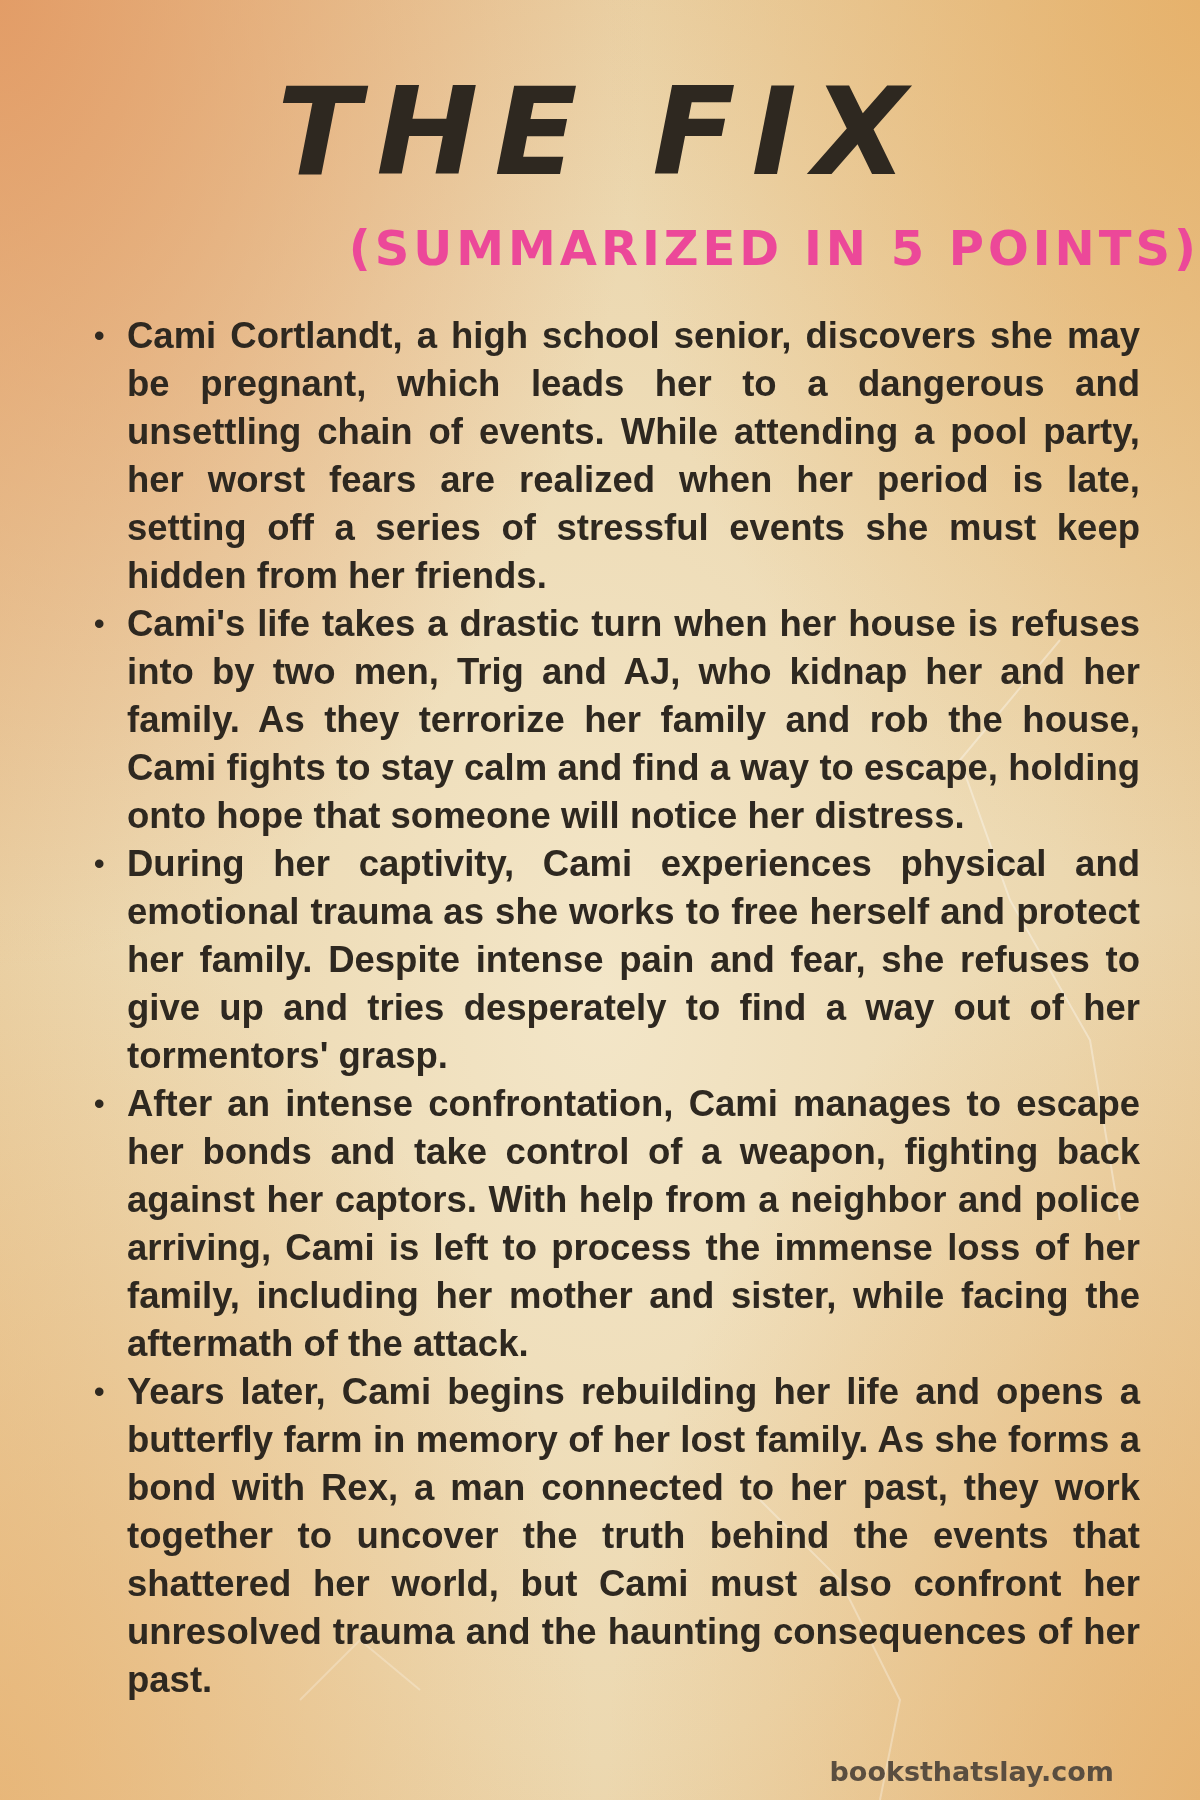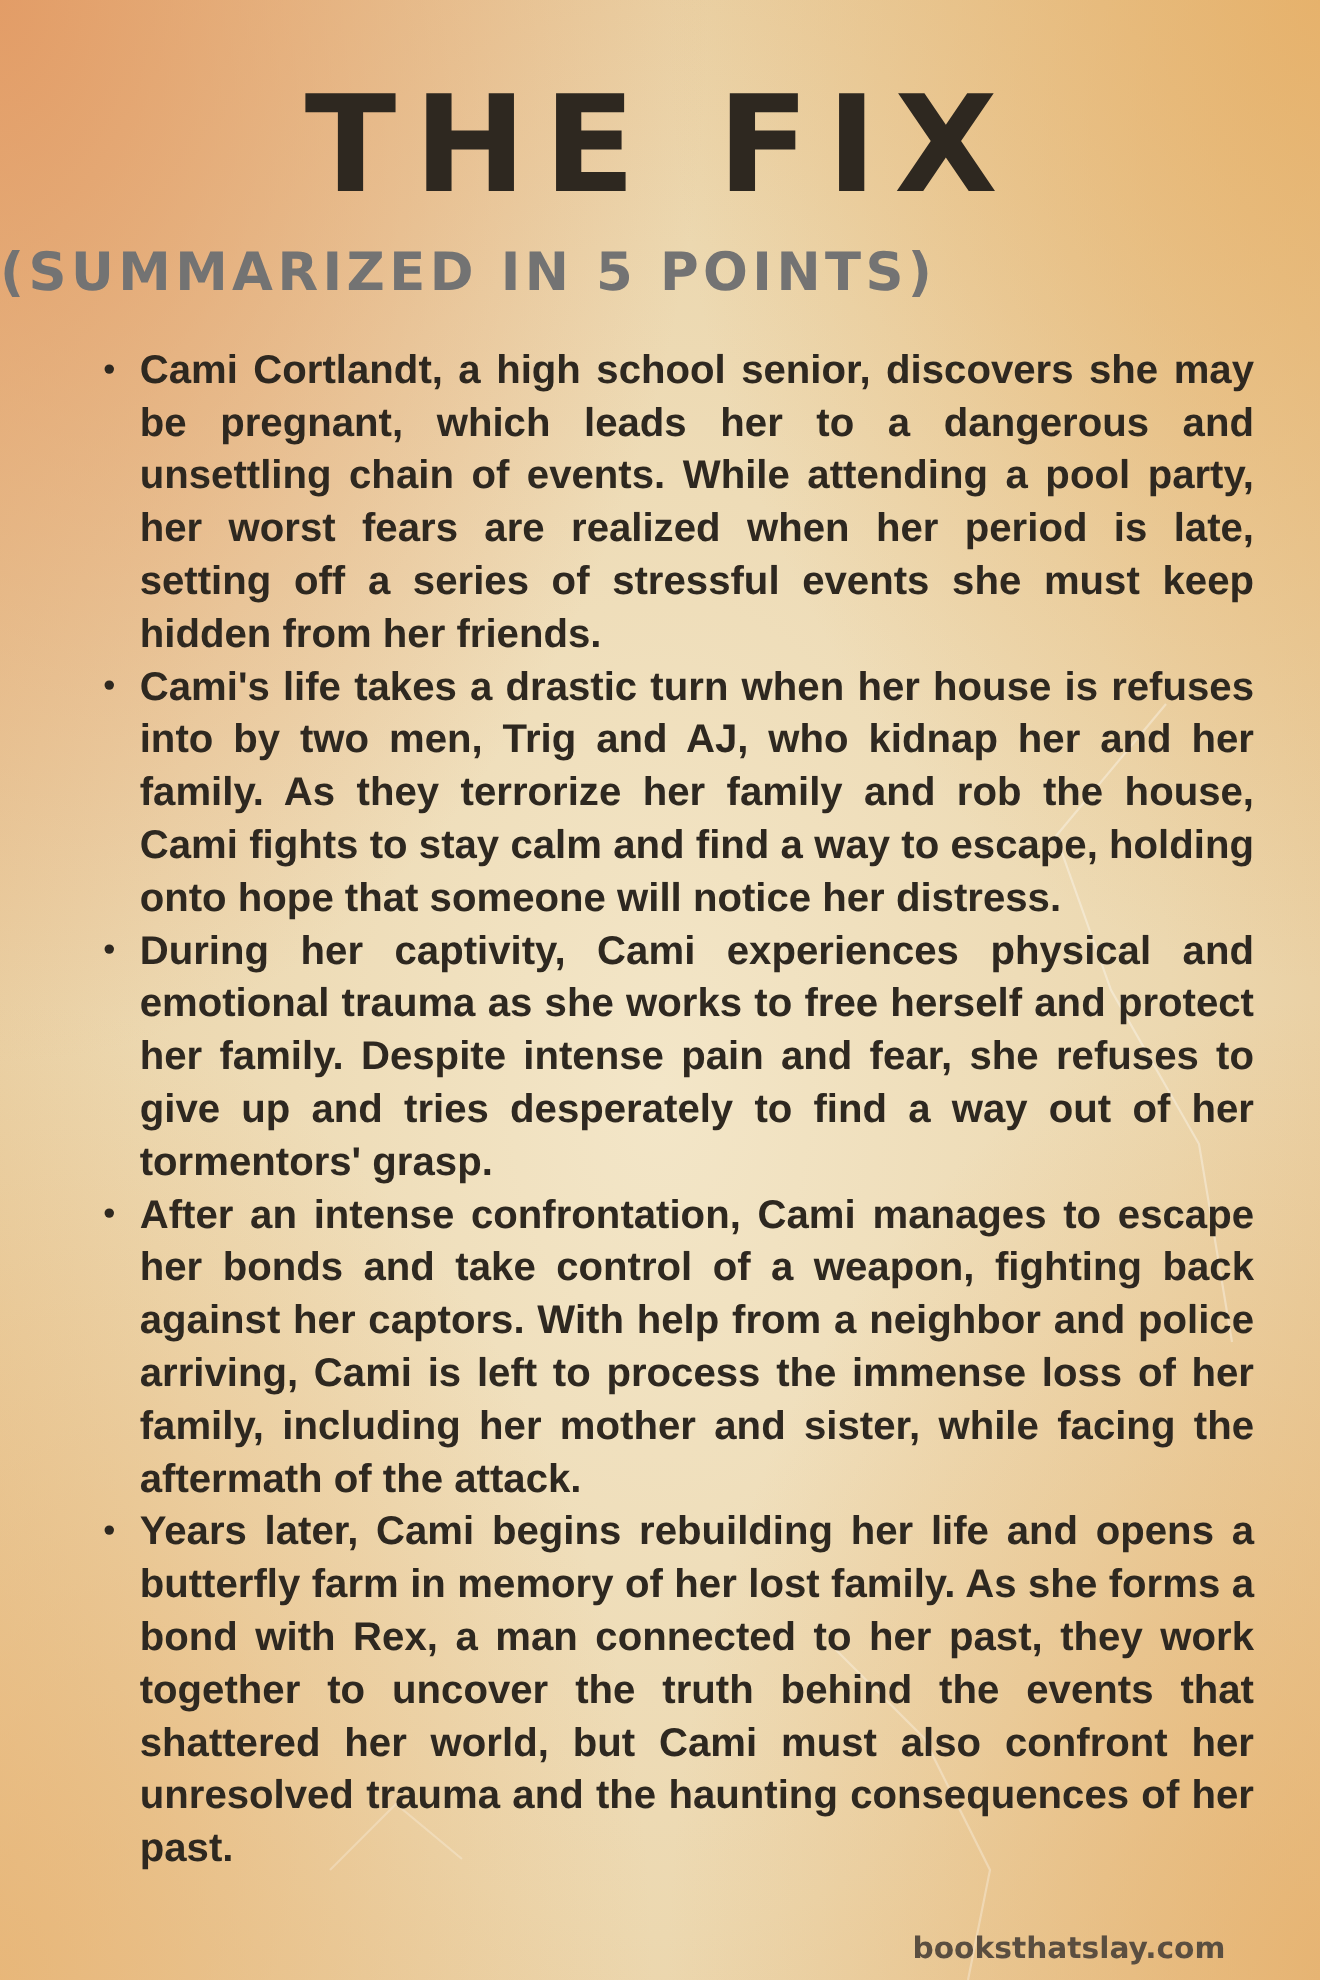--- a/index.html
+++ b/index.html
@@ -23,32 +23,33 @@
       left: 0; right: 0;
       top: 62px;
       text-align: center;
       font-family: "DejaVu Sans", sans-serif;
       font-weight: bold;
       font-size: 122px;
       line-height: 140px;
       letter-spacing: 16px;
       color: #2e2820;
       margin: 0;
+      font-style: italic;
     }
     .subtitle {
       position: absolute;
       left: 0; right: 0;
       top: 216px;
-      text-align: left;
+      text-align: right;
       font-family: "DejaVu Sans", sans-serif;
       font-weight: bold;
       font-size: 48px;
       line-height: 64px;
       letter-spacing: 4px;
-      color: #737373;
+      color: #ec4899;
       margin: 0;
     }
     .points {
       position: absolute;
       left: 88px;
       top: 312px;
       width: 1052px;
       margin: 0;
       padding: 0;
       list-style: none;

